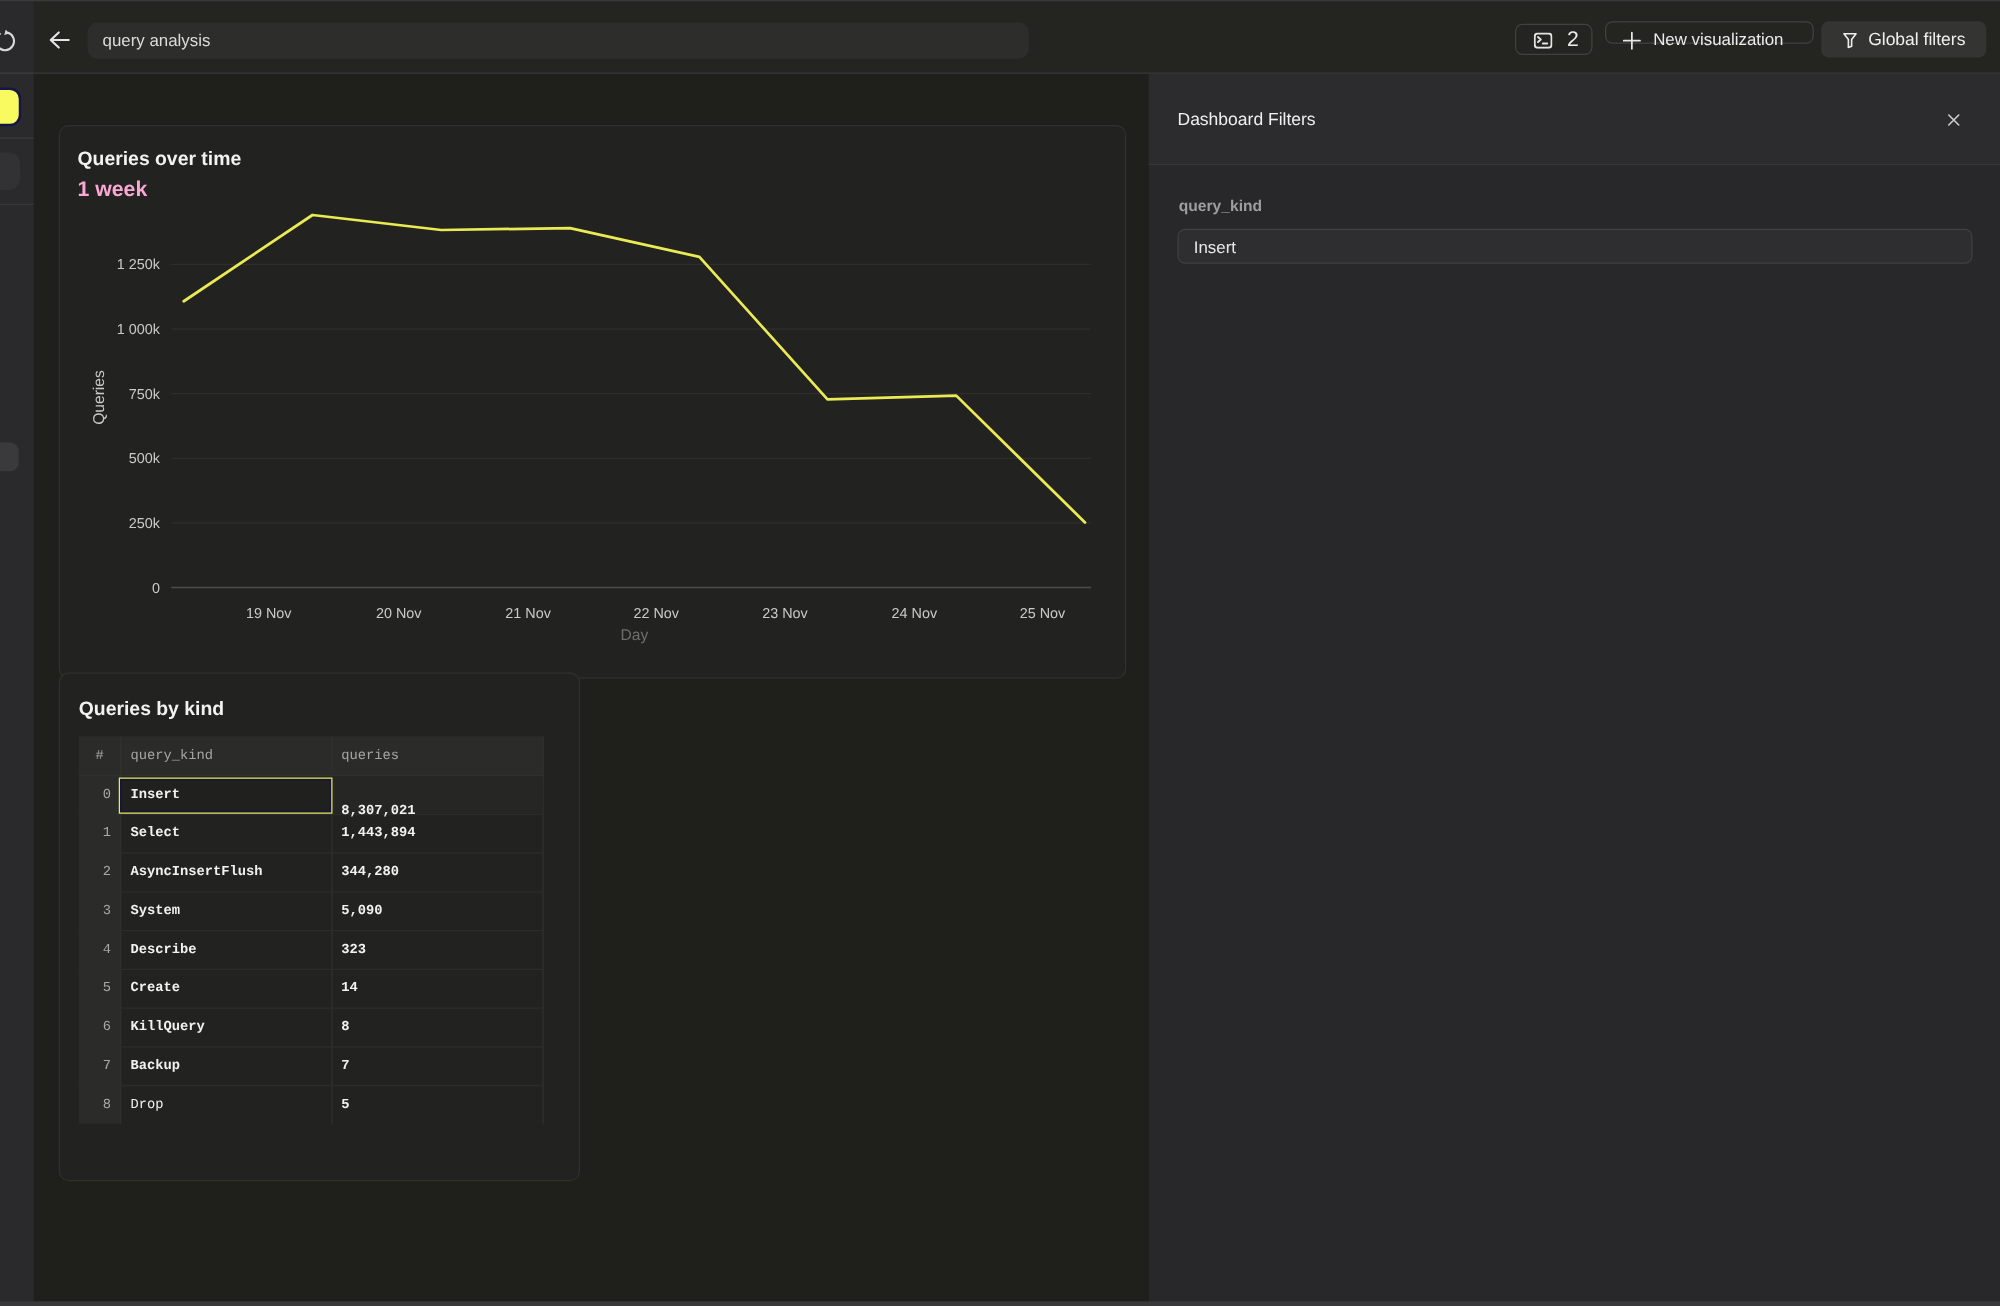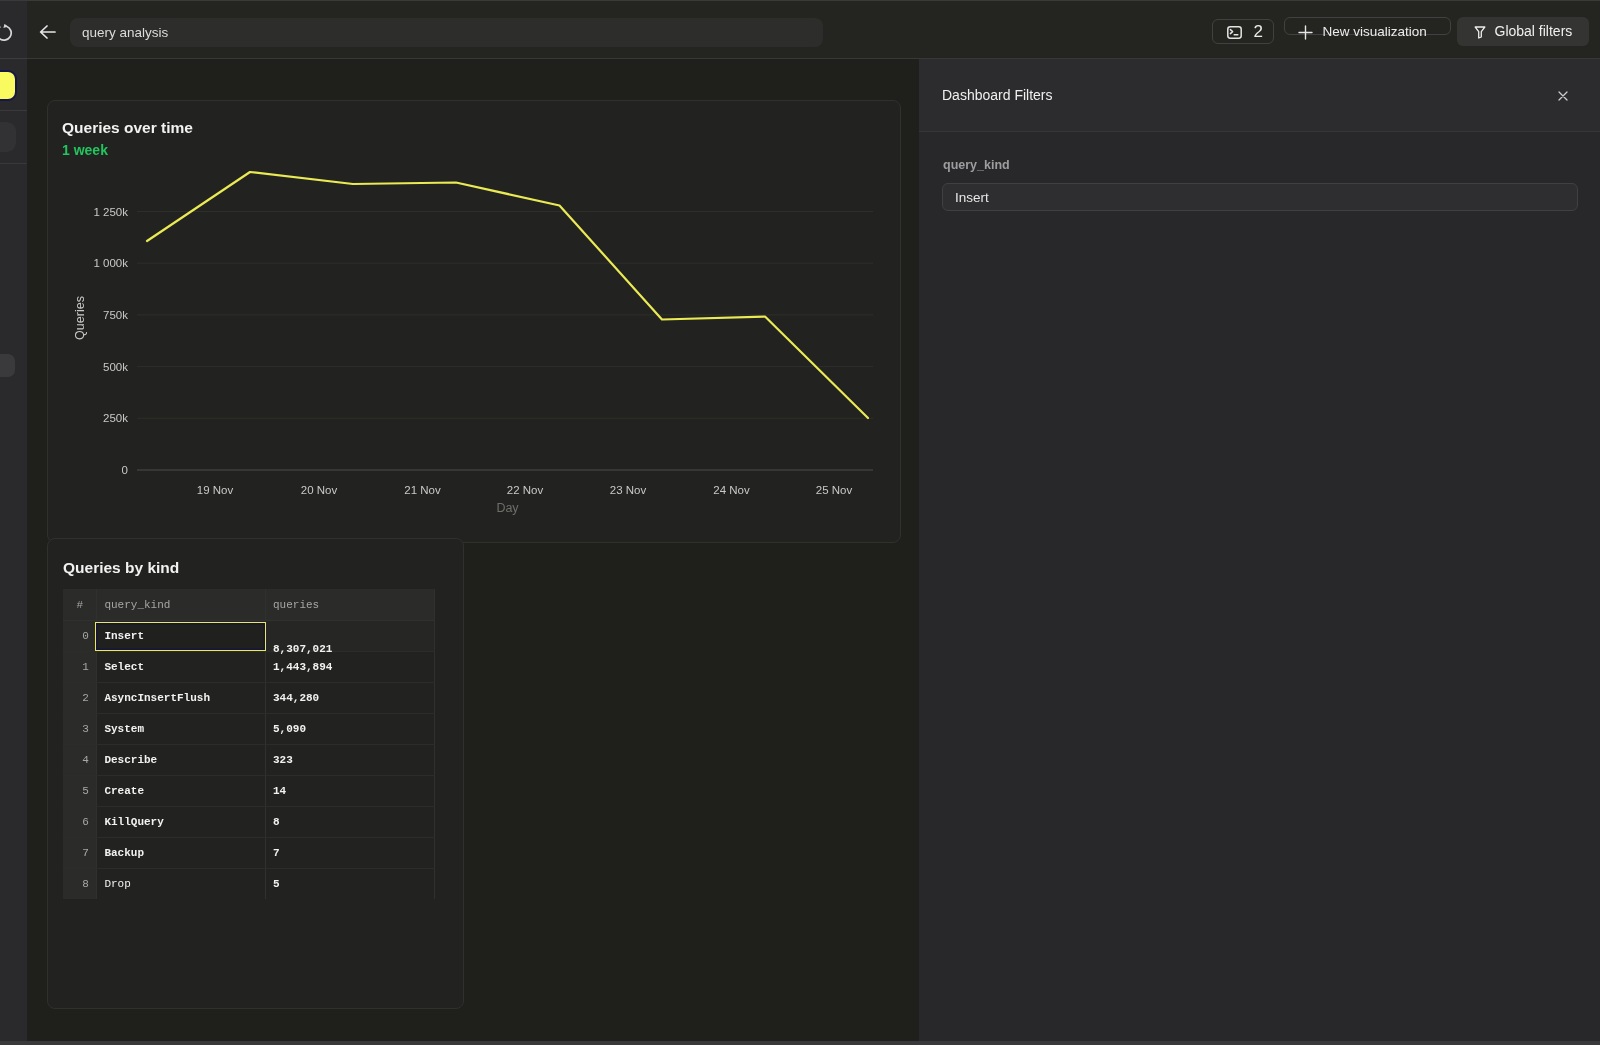--- a/index.html
+++ b/index.html
@@ -56,21 +56,21 @@
       <path d="M 1.2 1 L 10.8 1 L 7.3 5.6 L 7.3 11 L 4.7 12 L 4.7 5.6 Z" fill="none" stroke="#ededed" stroke-width="1.3" stroke-linejoin="round"></path>
     </svg>
     <div class="abs" style="left:37.5px;top:5.5px;font-size:14px;color:#f0f0f0;">Global filters</div>
   </div>
 </div>
 
 <div class="abs" style="left:27px;top:59px;width:892px;height:982px;background:#1f1f1b;"></div>
 
 <div class="abs" style="left:47px;top:77px;width:854px;height:443px;background:#222220;border:1px solid #30302d;border-radius:8px;z-index:2;margin-top:23px;">
   <div class="abs" style="left:14px;top:18px;font-size:15.5px;font-weight:700;color:#f2f2f2;">Queries over time</div>
-  <div class="abs" style="left:14px;top:41px;font-size:14px;font-weight:700;color:#22c55e;">1 week</div>
+  <div class="abs" style="left:14px;top:41px;font-size:17px;font-weight:700;color:#f9a8d4;">1 week</div>
   <svg class="abs" style="left:0;top:0;" width="852" height="441" viewBox="0 0 852 441">
 
     <g stroke="#2e2e2a" stroke-width="1">
       <line x1="89" y1="110.5" x2="825" y2="110.5"></line>
       <line x1="89" y1="162.2" x2="825" y2="162.2"></line>
       <line x1="89" y1="213.9" x2="825" y2="213.9"></line>
       <line x1="89" y1="265.6" x2="825" y2="265.6"></line>
       <line x1="89" y1="317.3" x2="825" y2="317.3"></line>
     </g>
     <line x1="89" y1="369" x2="825" y2="369" stroke="#4c4c48" stroke-width="1.2"></line>
@@ -93,21 +93,21 @@
       <text x="580" y="393">23 Nov</text>
       <text x="683.5" y="393">24 Nov</text>
       <text x="786" y="393">25 Nov</text>
     </g>
     <text x="459.5" y="411" font-size="12.5" fill="#6e6e6a" text-anchor="middle" font-family="Liberation Sans, sans-serif">Day</text>
 
     <polyline points="99,140 202,71 305,83 408,81.5 511.5,104.5 614,218.5 717,215.5 820,317" fill="none" stroke="#eaea55" stroke-width="2.2" stroke-linejoin="round" stroke-linecap="round"></polyline>
   </svg>
 </div>
 
-<div class="abs" style="left:47px;top:538px;width:417px;height:471px;background:#222220;border:1px solid #30302d;border-radius:8px;z-index:2;">
+<div class="abs" style="left:47px;top:538px;width:417px;height:407px;background:#222220;border:1px solid #30302d;border-radius:8px;z-index:2;">
   <div class="abs" style="left:15px;top:20px;font-size:15.5px;font-weight:700;color:#f2f2f2;">Queries by kind</div>
   <div class="abs" style="left:15.3px;top:50px;width:371.4px;height:310px;font-family:'Liberation Mono',monospace;font-size:11px;">
 
     <div class="abs" style="left:0;top:0;width:371.4px;height:31px;background:#2b2b29;"></div>
 
     <div class="abs" style="left:0;top:31px;width:32.9px;height:279px;background:#2b2b29;"></div>
 
     <div class="abs" style="left:32.9px;top:0;width:1px;height:310px;background:#30302e;"></div>
     <div class="abs" style="left:201.5px;top:0;width:1px;height:310px;background:#30302e;"></div>
     <div class="abs" style="left:371px;top:0;width:1px;height:310px;background:#30302e;"></div>

